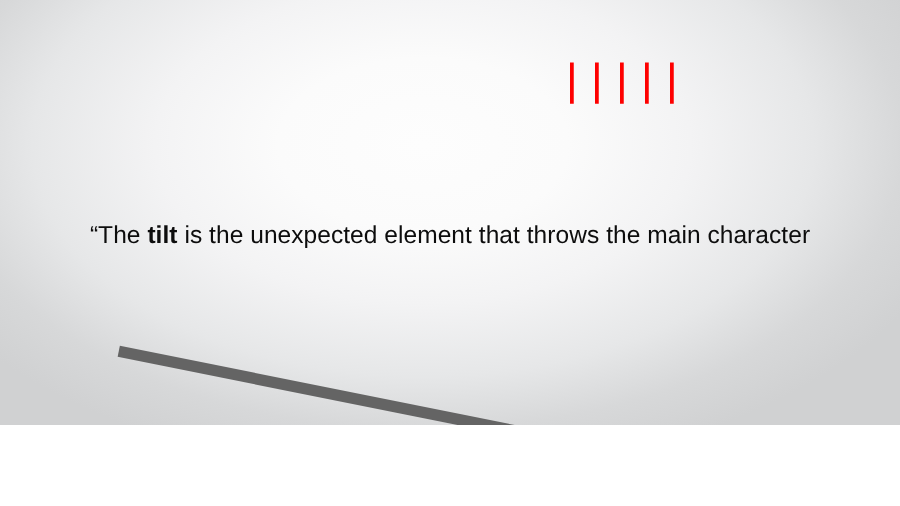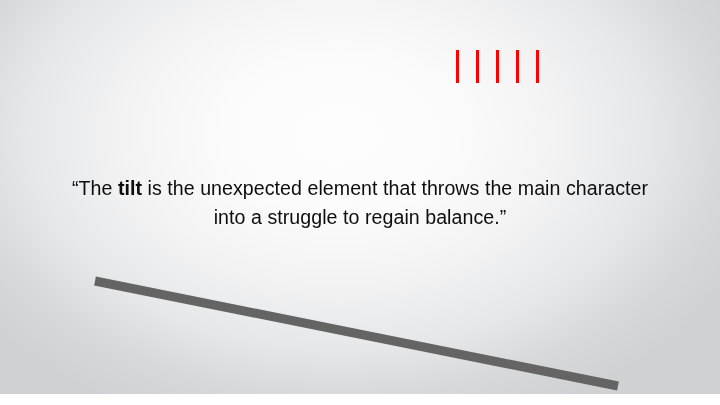--- a/index.html
+++ b/index.html
@@ -10,21 +10,21 @@
     height: 405px;
     overflow: hidden;
   }
   body {
     font-family: "Liberation Sans", sans-serif;
   }
 
   #slide {
     position: relative;
     width: 720px;
-    height: 394px;
+    height: 340px;
     background-color: #f7f7f8;
     background-image: radial-gradient(
       ellipse 62% 78% at 47% 34%,
       #fdfdfd 0%,
       #fbfbfb 26%,
       #f3f3f4 48%,
       #e6e7e8 70%,
       #d7d8d9 86%,
       #d0d1d2 100%
     );
@@ -94,21 +94,20 @@
   <div id="tick-marks">
     <span class="tick-mark tick-0" style="background: rgb(254, 0, 0);"></span>
     <span class="tick-mark tick-1" style="background: rgb(254, 0, 0);"></span>
     <span class="tick-mark tick-2" style="background: rgb(254, 0, 0);"></span>
     <span class="tick-mark tick-3" style="background: rgb(254, 0, 0);"></span>
     <span class="tick-mark tick-4" style="background: rgb(254, 0, 0);"></span>
   </div>
 
   <div id="quote-block" style="color: rgb(13, 13, 13);">
     <div id="quote-line-1"><span>“The </span><span class="emph">tilt</span><span> is the unexpected element that throws the main character</span></div>
-    <div id="quote-line-2">into a struggle to regain balance.”</div>
   </div>
 
   <div id="tilt-bar-wrap">
     <svg width="720" height="405" viewBox="0 0 720 405" xmlns="http://www.w3.org/2000/svg">
       <line id="tilt-bar-line" x1="95" y1="281" x2="618" y2="386" stroke="#646464" stroke-width="9" stroke-linecap="butt"></line>
     </svg>
   </div>
 
 </div>
 

